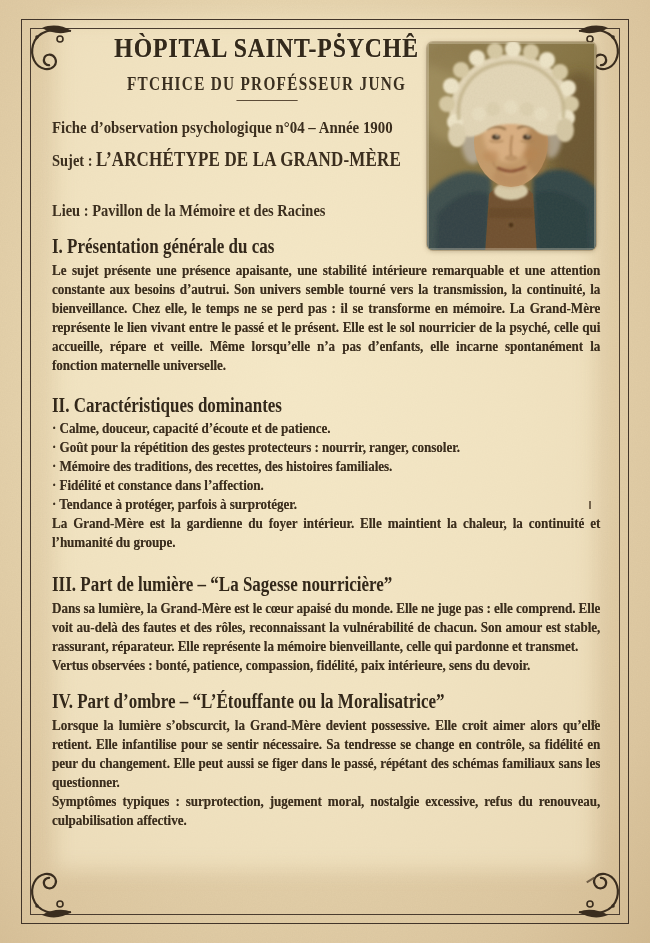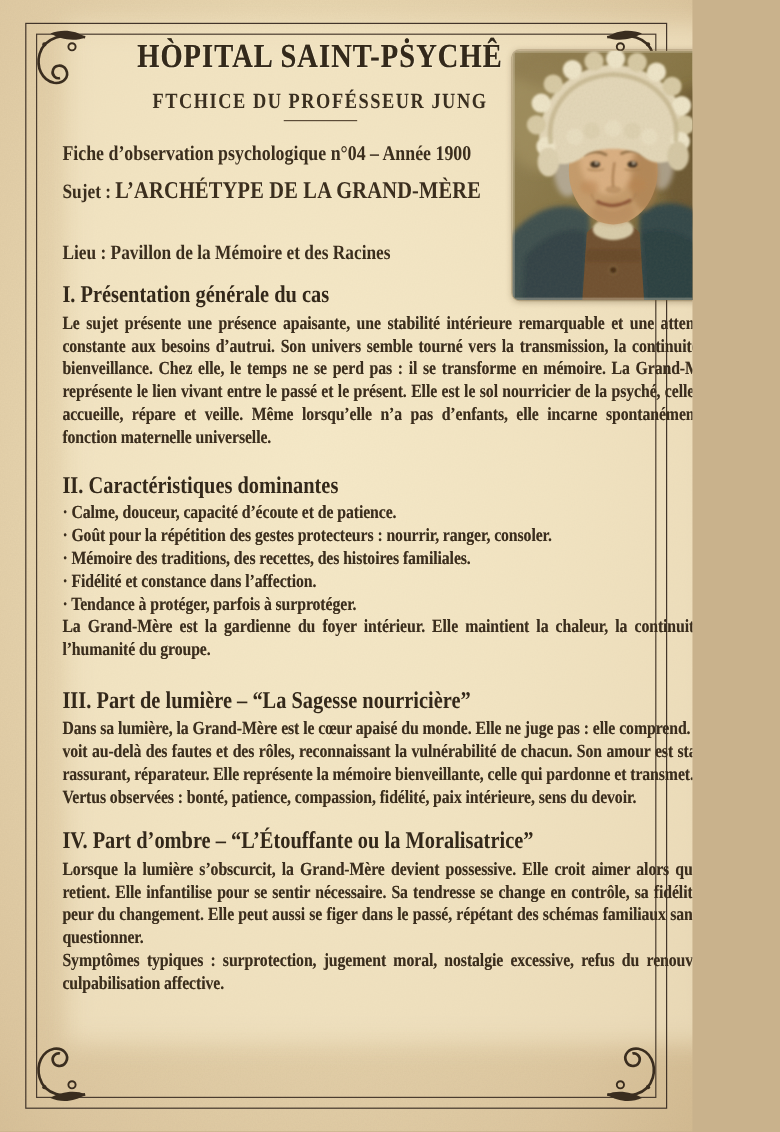--- a/index.html
+++ b/index.html
@@ -1,18 +1,18 @@
 <!DOCTYPE html>
 <html><head>
 <meta charset="utf-8">
 <style>
   html,body{margin:0;padding:0;background:#c9b28c;}
   .page{
     position:relative;
-    width:577px;height:943px;
+    width:650px;height:943px;
     overflow:hidden;
     background:radial-gradient(ellipse at 45% 40%, #efe0bc 0%, #e8d6b0 45%, #ddc7a0 82%, #d3bb92 100%);
     font-family:"Liberation Serif","DejaVu Serif",serif;
     color:#3b2e1e;
   }
   .grain{position:absolute;left:0;top:0;opacity:.16;pointer-events:none;}
   .sheet{
     position:absolute;left:55px;top:20px;width:540px;height:850px;
     background:rgba(252,242,212,0.5);
     filter:blur(10px);

